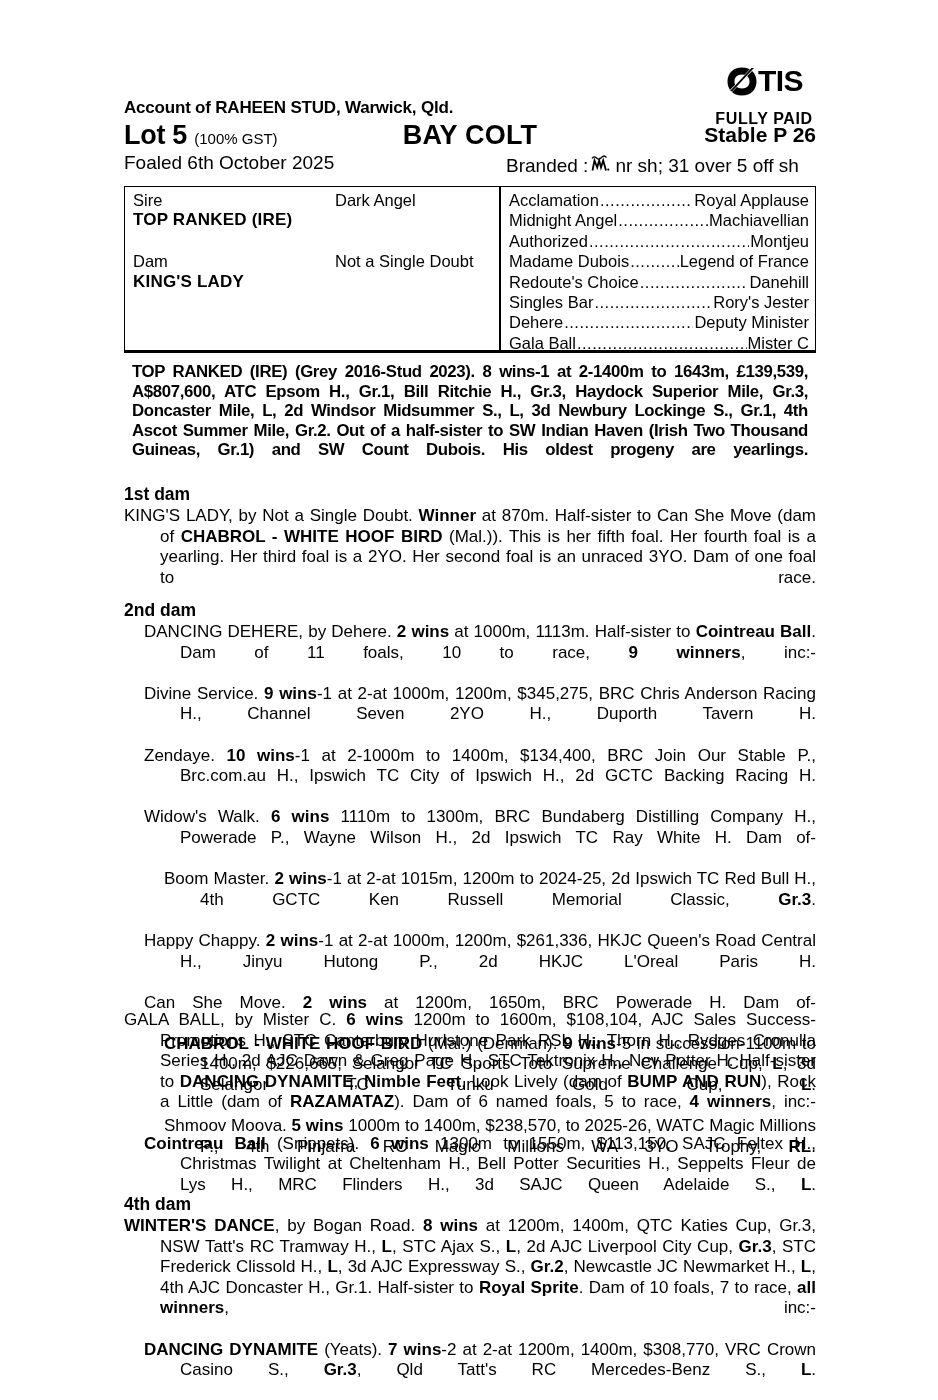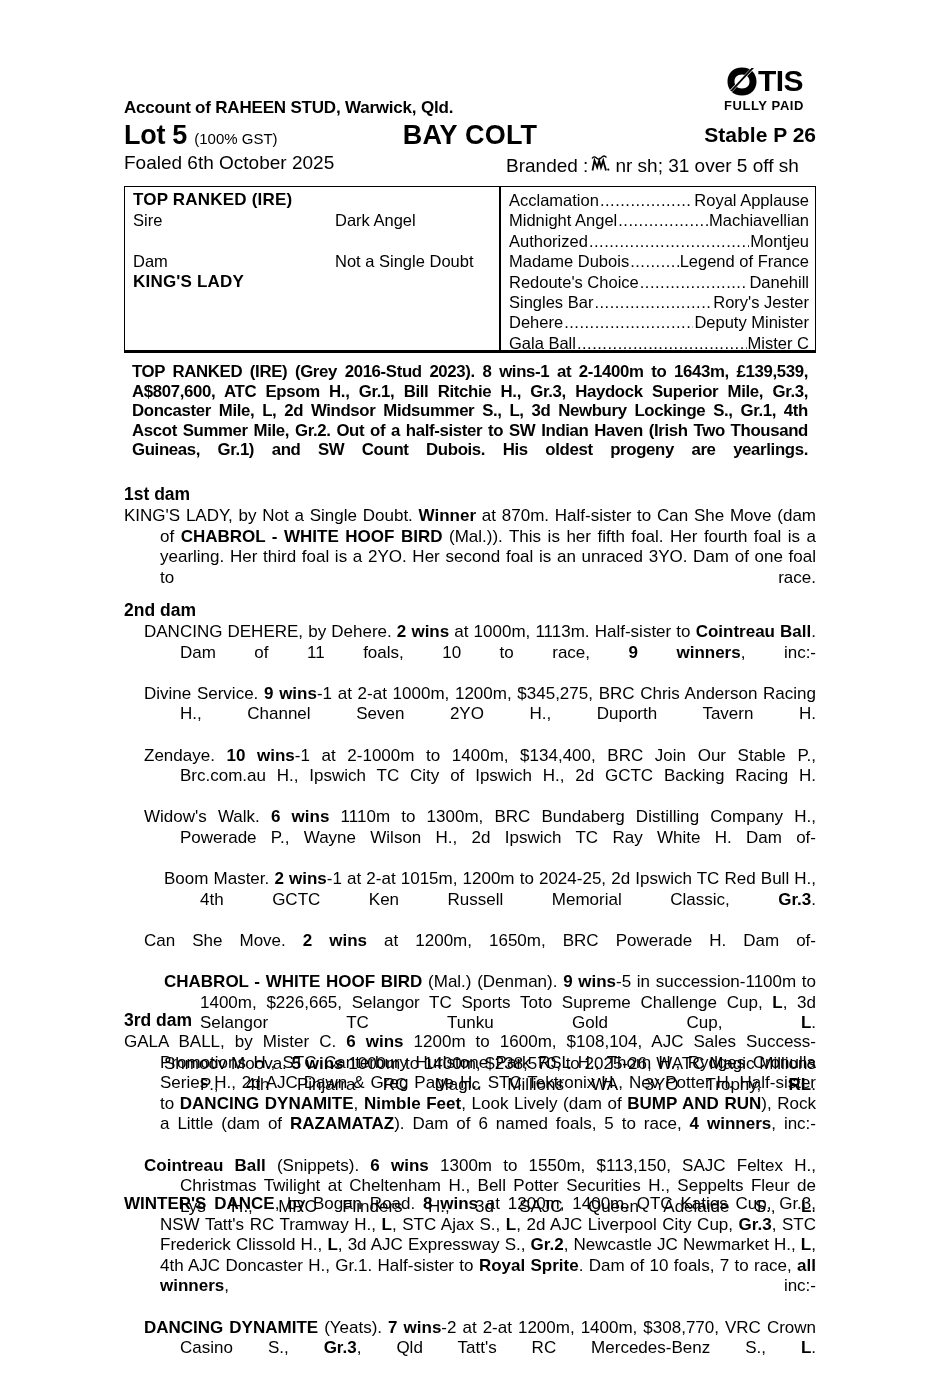--- a/index.html
+++ b/index.html
@@ -49,24 +49,24 @@
   }
   .logo-tis {
     font-size: 30px;
     font-weight: bold;
     letter-spacing: -0.5px;
     font-family: "Liberation Sans", sans-serif;
     line-height: 0.95;
     margin-left: -1px;
   }
   .logo-sub {
-    font-size: 13px;
+    font-size: 16px;
     font-weight: bold;
     letter-spacing: 0.6px;
-    margin-top: 2px;
+    margin-top: 14px;
   }
 
   
   .account-line {
     position: absolute;
     left: 0;
     top: 98px;
     width: 692px;
     text-align: left;
     font-size: 17px;
@@ -311,25 +311,25 @@
         <span>nr sh; 31 over 5 off sh</span>
       </div>
     </div>
 
     <div class="ped-table">
       <div class="ped-inner">
         <div class="ped-divider"></div>
 
         <div class="ped-left">
           <div class="ped-row">
-            <span class="ped-col-a ped-name">TOP RANKED (IRE)</span>
+            <span class="ped-col-a">Sire</span>
+            <span class="ped-col-b">Dark Angel</span>
           </div>
           <div class="ped-row">
-            <span class="ped-col-a">Sire</span>
-            <span class="ped-col-b">Dark Angel</span>
+            <span class="ped-col-a ped-name">TOP RANKED (IRE)</span>
           </div>
           <div class="ped-row"></div>
           <div class="ped-row">
             <span class="ped-col-a">Dam</span>
             <span class="ped-col-b">Not a Single Doubt</span>
           </div>
           <div class="ped-row">
             <span class="ped-col-a ped-name">KING'S LADY</span>
           </div>
         </div>
@@ -389,35 +389,36 @@
     </div>
 
     <div class="sec" id="sec-dam2">
       <div class="dam-head dam-head-sp">2nd dam</div>
       <div class="dam-body">
           <div class="blk i2"><span>DANCING DEHERE, by Dehere. </span><span class="b">2 wins</span><span> at 1000m, 1113m. Half-sister to </span><span class="b">Cointreau Ball</span><span>. Dam of 11 foals, 10 to race, </span><span class="b">9 winners</span><span>, inc:-</span></div>
           <div class="blk i2"><span>Divine Service. </span><span class="b">9 wins</span><span>-1 at 2-at 1000m, 1200m, $345,275, BRC Chris Anderson Racing H., Channel Seven 2YO H., Duporth Tavern H.</span></div>
           <div class="blk i2"><span>Zendaye. </span><span class="b">10 wins</span><span>-1 at 2-1000m to 1400m, $134,400, BRC Join Our Stable P., Brc.com.au H., Ipswich TC City of Ipswich H., 2d GCTC Backing Racing H.</span></div>
           <div class="blk i2"><span>Widow's Walk. </span><span class="b">6 wins</span><span> 1110m to 1300m, BRC Bundaberg Distilling Company H., Powerade P., Wayne Wilson H., 2d Ipswich TC Ray White H. Dam of-</span></div>
           <div class="blk i3"><span>Boom Master. </span><span class="b">2 wins</span><span>-1 at 2-at 1015m, 1200m to 2024-25, 2d Ipswich TC Red Bull H., 4th GCTC Ken Russell Memorial Classic, </span><span class="b">Gr.3</span><span>.</span></div>
+          <div class="blk i2"><span>Happy Chappy. </span><span class="b">2 wins</span><span>-1 at 2-at 1000m, 1200m, $261,336, HKJC Queen's Road Central H., Jinyu Hutong P., 2d HKJC L'Oreal Paris H.</span></div>
           <div class="blk i2"><span>Can She Move. </span><span class="b">2 wins</span><span> at 1200m, 1650m, BRC Powerade H. Dam of-</span></div>
           <div class="blk i3"><span class="b">CHABROL - WHITE HOOF BIRD</span><span> (Mal.) (Denman). </span><span class="b">9 wins</span><span>-5 in succession-1100m to 1400m, $226,665, Selangor TC Sports Toto Supreme Challenge Cup, </span><span class="b">L</span><span>, 3d Selangor TC Tunku Gold Cup, </span><span class="b">L</span><span>.</span></div>
           <div class="blk i3"><span>Shmoov Moova. </span><span class="b">5 wins</span><span> 1000m to 1400m, $238,570, to 2025-26, WATC Magic Millions P., 4th Pinjarra RC Magic Millions WA 3YO Trophy, </span><span class="b">RL</span><span>.</span></div>
         </div>
     </div>
 
     <div class="sec" id="sec-dam3">
-      <div class="dam-head dam-head-sp">3rd dam</div>
       <div class="dam-body">
           <div class="blk i1"><span>GALA BALL, by Mister C. </span><span class="b">6 wins</span><span> 1200m to 1600m, $108,104, AJC Sales Success-Promotions H., STC Canterbury Hurlstone Park RSL H., Thorn H., Rydges Cronulla Series H., 2d AJC Dawn &amp; Greg Page H., STC Tektronix H., Nev Potter H. Half-sister to </span><span class="b">DANCING DYNAMITE</span><span>, </span><span class="b">Nimble Feet</span><span>, Look Lively (dam of </span><span class="b">BUMP AND RUN</span><span>), Rock a Little (dam of </span><span class="b">RAZAMATAZ</span><span>). Dam of 6 named foals, 5 to race, </span><span class="b">4 winners</span><span>, inc:-</span></div>
           <div class="blk i2"><span class="b">Cointreau Ball</span><span> (Snippets). </span><span class="b">6 wins</span><span> 1300m to 1550m, $113,150, SAJC Feltex H., Christmas Twilight at Cheltenham H., Bell Potter Securities H., Seppelts Fleur de Lys H., MRC Flinders H., 3d SAJC Queen Adelaide S., </span><span class="b">L</span><span>.</span></div>
         </div>
     </div>
 
     <div class="sec" id="sec-dam4">
+      <div class="dam-head dam-head-sp">4th dam</div>
       <div class="dam-body">
           <div class="blk i1"><span class="b">WINTER'S DANCE</span><span>, by Bogan Road. </span><span class="b">8 wins</span><span> at 1200m, 1400m, QTC Katies Cup, Gr.3, NSW Tatt's RC Tramway H., </span><span class="b">L</span><span>, STC Ajax S., </span><span class="b">L</span><span>, 2d AJC Liverpool City Cup, </span><span class="b">Gr.3</span><span>, STC Frederick Clissold H., </span><span class="b">L</span><span>, 3d AJC Expressway S., </span><span class="b">Gr.2</span><span>, Newcastle JC Newmarket H., </span><span class="b">L</span><span>, 4th AJC Doncaster H., Gr.1. Half-sister to </span><span class="b">Royal Sprite</span><span>. Dam of 10 foals, 7 to race, </span><span class="b">all winners</span><span>, inc:-</span></div>
           <div class="blk i2"><span class="b">DANCING DYNAMITE</span><span> (Yeats). </span><span class="b">7 wins</span><span>-2 at 2-at 1200m, 1400m, $308,770, VRC Crown Casino S., </span><span class="b">Gr.3</span><span>, Qld Tatt's RC Mercedes-Benz S., </span><span class="b">L</span><span>.</span></div>
         </div>
     </div>
 
   </div>
 </div>
 
 </body></html>

